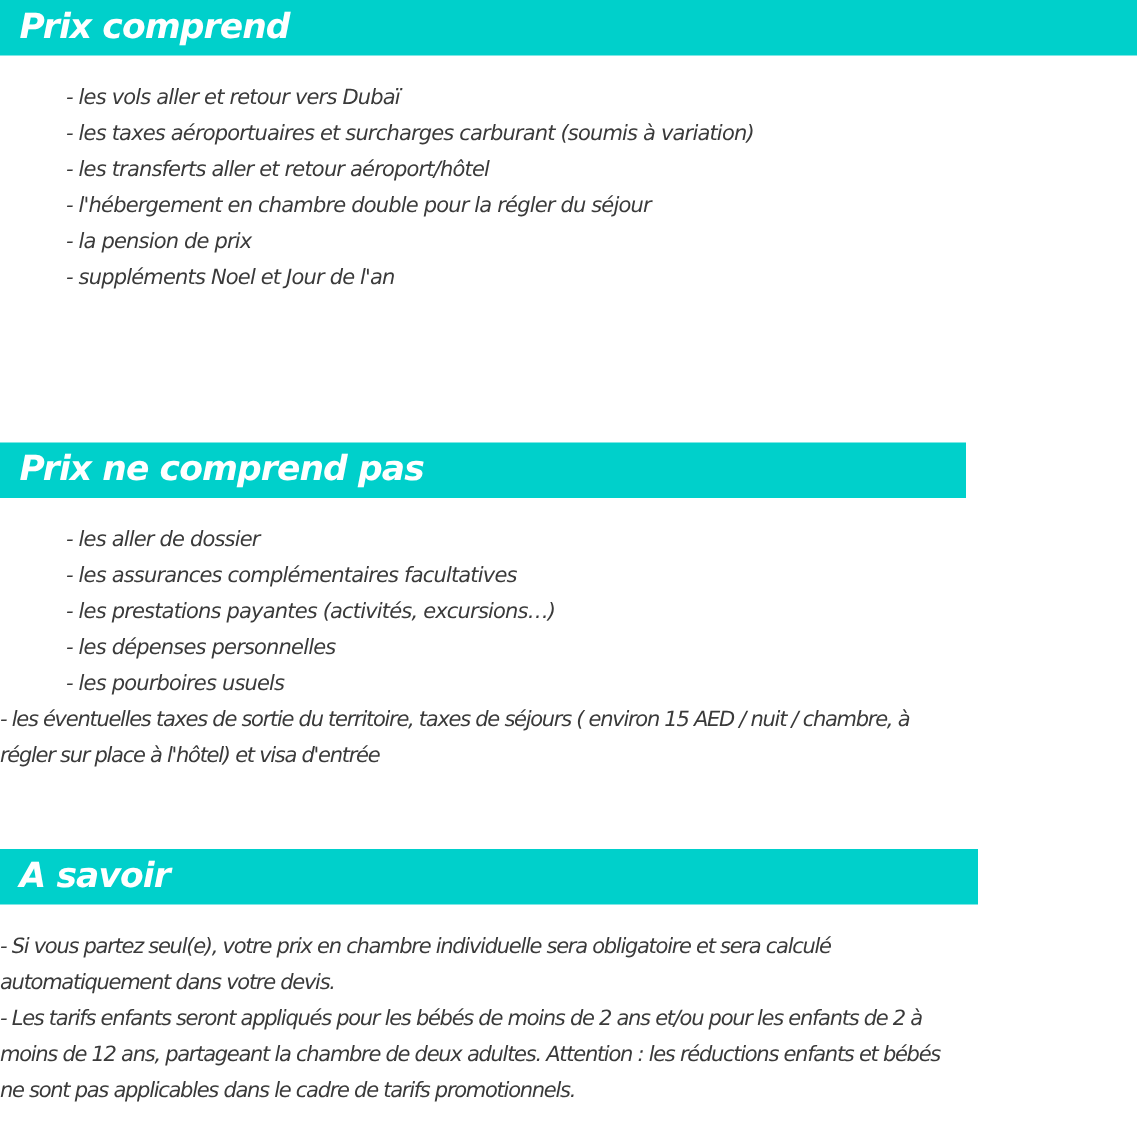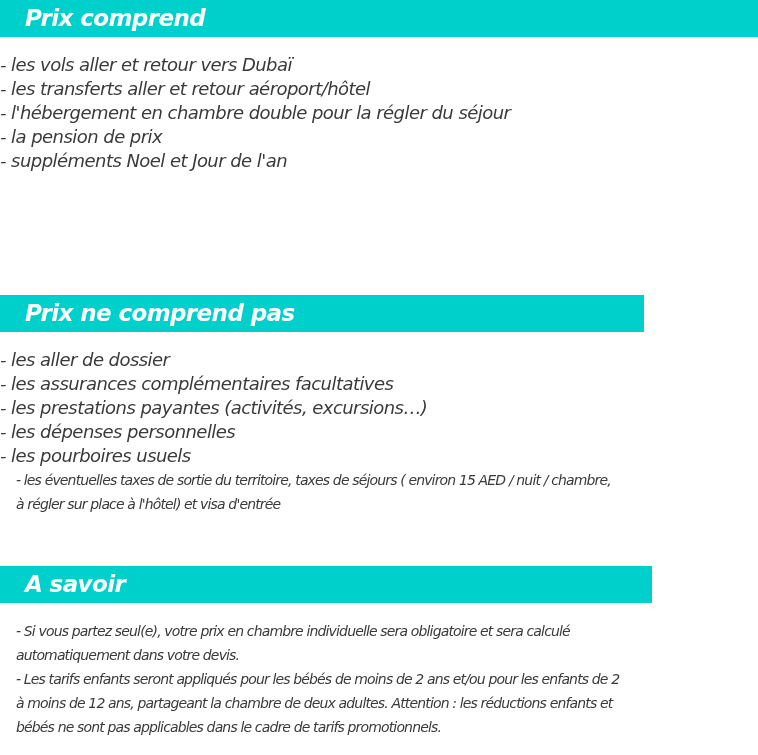--- a/index.html
+++ b/index.html
@@ -6,63 +6,64 @@
   body {
     width: 758px; height: 755px; overflow: hidden;
     font-family: "DejaVu Sans", sans-serif;
     color: #3a3a3a;
   }
   .section-header {
     background: #00d0cb;
     height: 37px;
     display: flex;
     align-items: center;
-    padding-left: 25px;
+    padding-left: 13px;
     text-align: center;
   }
   .section-title {
     color: #ffffff;
     font-style: italic;
     font-weight: bold;
     font-size: 23px;
     letter-spacing: -0.6px;
     line-height: 37px;
   }
   .section-body {
     padding-top: 16px;
   }
   .line {
     font-style: italic;
-    font-size: 18px;
+    font-size: 14px;
     letter-spacing: -0.55px;
     line-height: 24px;
     white-space: nowrap;
+    margin-left: 44px;
   }
   .para {
     font-style: italic;
     font-size: 14px;
     letter-spacing: -0.7px;
     line-height: 24px;
     padding-right: 24px;
-    margin-left: 16px;
   }
   #sec1 { position: absolute; top: 0; left: 0; width: 758px; }
   #sec2 { position: absolute; top: 295px; left: 0; width: 644px; }
   #sec3 { position: absolute; top: 566px; left: 0; width: 652px; }
   .narrow { letter-spacing: -0.85px; }
 </style>
 </head>
 <body>
 
 <div id="sec1">
   <div class="section-header">
     <span class="section-title">Prix comprend</span>
   </div>
   <div class="section-body">
     <div class="line">- les vols aller et retour vers Dubaï</div>
+    <div class="line">- les taxes aéroportuaires et surcharges carburant (soumis à variation)</div>
     <div class="line">- les transferts aller et retour aéroport/hôtel</div>
     <div class="line">- l'hébergement en chambre double pour la régler du séjour</div>
     <div class="line">- la pension de prix</div>
     <div class="line">- suppléments Noel et Jour de l'an</div>
   </div>
 </div>
 
 <div id="sec2">
   <div class="section-header">
     <span class="section-title">Prix ne comprend pas</span>

